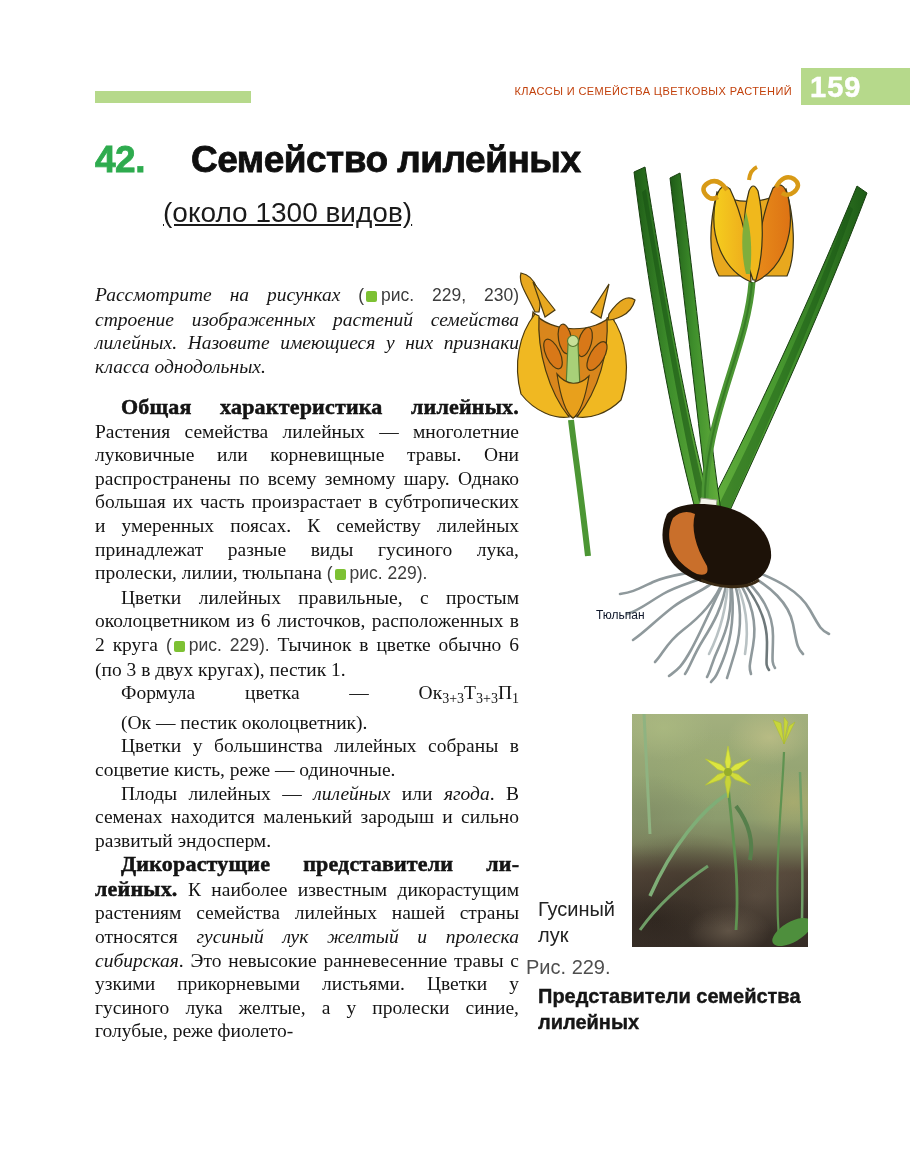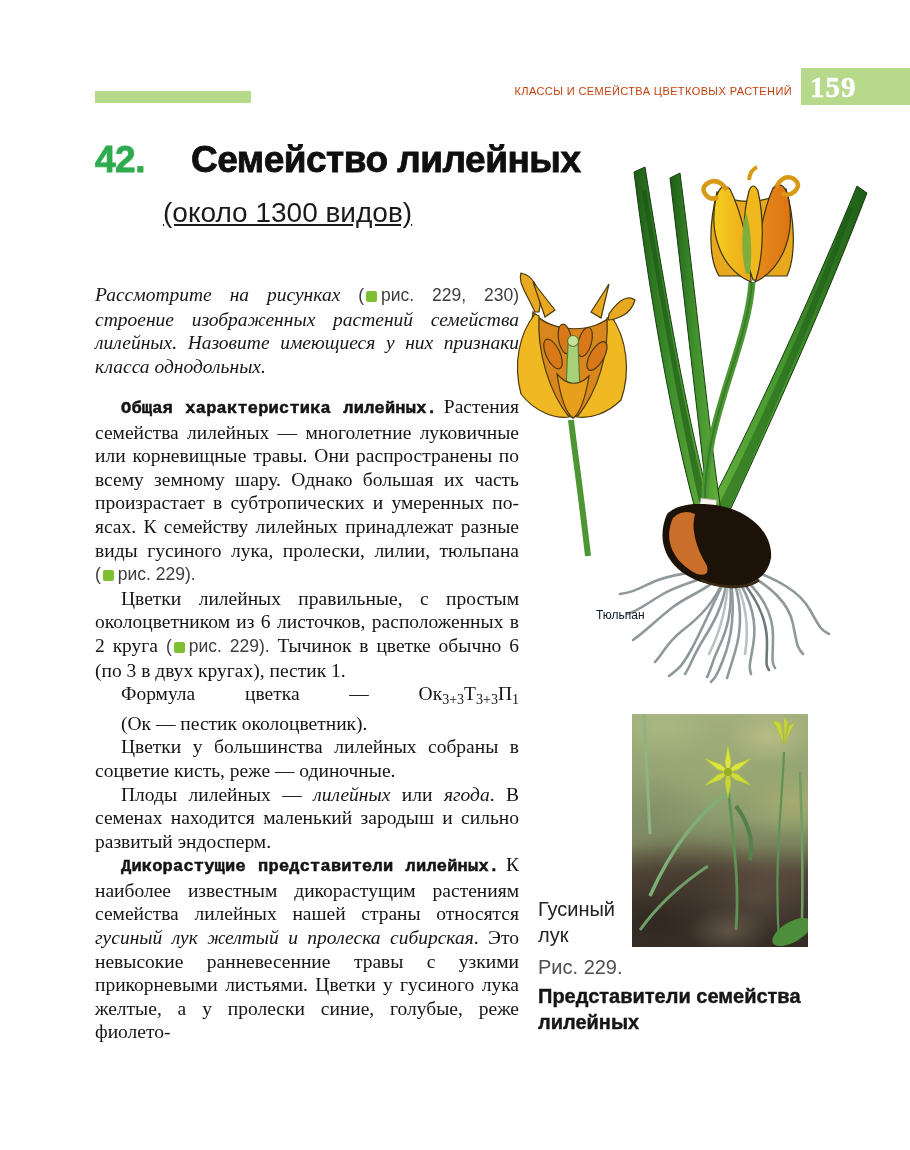--- a/index.html
+++ b/index.html
@@ -8,21 +8,21 @@
     font-family:"Liberation Serif", serif;color:#141414;
   }
   
   .header-bar{position:absolute;left:95px;top:91px;width:156px;height:12px;}
   .header-title{
     position:absolute;left:280px;top:85px;width:512px;text-align:right;
     font-family:"Liberation Sans", sans-serif;font-size:11px;letter-spacing:.4px;color:#c2410c;
   }
   .page-num-box{position:absolute;left:801px;top:68px;width:109px;height:37px;}
   .page-num{
-    font-family:Liberation Serif, serif;font-weight:700;font-size:29px;color:#ffffff;
+    font-family:Liberation Sans, sans-serif;font-weight:700;font-size:29px;color:#ffffff;
     padding:3px 0 12px 9px;letter-spacing:1px;-webkit-text-stroke:.5px #ffffff;
   }
   
   .heading-number{
     position:absolute;left:95px;top:139px;
     font-family:"Liberation Sans", sans-serif;font-weight:700;font-size:37px;
     -webkit-text-stroke:.8px currentColor;letter-spacing:-.5px;
   }
   .heading-title{
     position:absolute;left:163px;top:139px;
@@ -38,21 +38,21 @@
     position:absolute;left:95px;top:283px;width:424px;
     font-style:italic;font-size:19.5px;line-height:23.6px;text-align:justify;color:#161616;
   }
   
   .body-text{
     position:absolute;left:95px;top:395px;width:424px;
     font-size:19.5px;line-height:23.6px;text-align:justify;color:#141414;
   }
   .body-text p{margin:0;text-indent:26px;}
   .lead{
-    font-family:Liberation Mono, monospace;font-weight:700;font-size:17px;
+    font-family:Liberation Serif, serif;font-weight:700;font-size:22px;
     -webkit-text-stroke:.5px #111;letter-spacing:.2px;margin-top:37px;
   }
   .ref{font-family:"Liberation Sans", sans-serif;font-style:normal;font-size:17.5px;color:#3d3d3d;white-space:nowrap;}
   .sq{display:inline-block;width:11px;height:11px;border-radius:2px;margin:0 4px 0 2px;vertical-align:-1px;}
   .it{font-style:italic;}
   .formula{white-space:nowrap;}
   .formula sub{font-size:14px;vertical-align:-4px;letter-spacing:0;}
   .nowrapchunk{display:inline-block;}
   
   .tulip-svg{position:absolute;left:505px;top:162px;width:405px;height:530px;}
@@ -73,21 +73,21 @@
       radial-gradient(70px 40px at 14% 88%, rgba(40,32,26,.60), transparent 70%),
       radial-gradient(60px 35px at 55% 93%, rgba(135,120,100,.50), transparent 70%),
       linear-gradient(180deg,#a3b07e 0%,#93a372 28%,#8c9c6e 45%,#7b815c 56%,#55483a 68%,#3e342b 82%,#352c25 100%);
   }
   .photo svg{position:absolute;left:0;top:0;}
   .gagea-label{
     position:absolute;left:538px;top:896px;width:90px;
     font-family:"Liberation Sans", sans-serif;font-size:20px;line-height:26px;color:#222222;
   }
   .fig-ref{
-    position:absolute;left:538px;top:956px;
+    position:absolute;left:526px;top:956px;
     font-family:"Liberation Sans", sans-serif;font-size:20px;color:#4f4f4f;
   }
   .fig-caption{
     position:absolute;left:538px;top:983px;width:285px;
     font-family:"Liberation Sans", sans-serif;font-weight:700;font-size:20px;line-height:26px;color:#161616;
     -webkit-text-stroke:.4px #161616;
   }
 </style>
 </head>
 <body>

